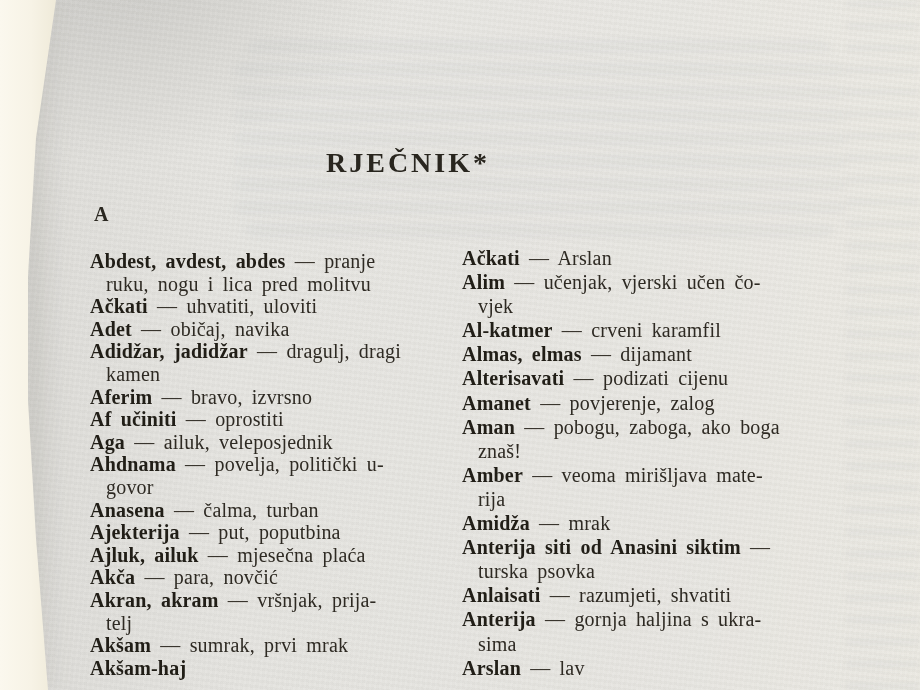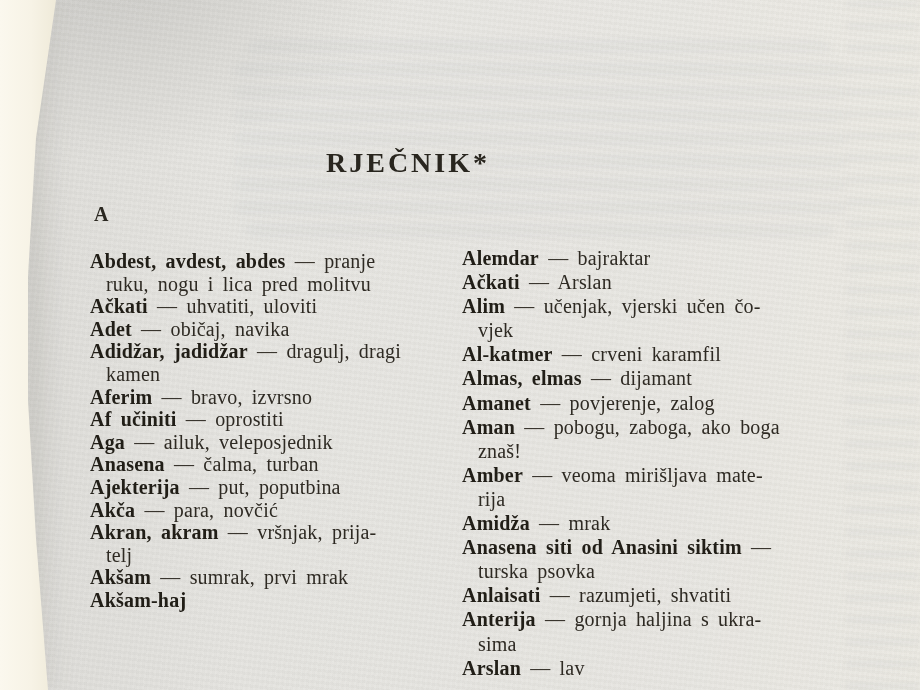--- a/index.html
+++ b/index.html
@@ -72,41 +72,44 @@
   <section class="col col-left">
       <p class="entry"><span class="term">Abdest, avdest, abdes</span><span class="sep"> — </span><span class="def">pranje
 ruku, nogu i lica pred molitvu</span></p>
       <p class="entry"><span class="term">Ačkati</span><span class="sep"> — </span><span class="def">uhvatiti, uloviti</span></p>
       <p class="entry"><span class="term">Adet</span><span class="sep"> — </span><span class="def">običaj, navika</span></p>
       <p class="entry"><span class="term">Adidžar, jadidžar</span><span class="sep"> — </span><span class="def">dragulj, dragi
 kamen</span></p>
       <p class="entry"><span class="term">Aferim</span><span class="sep"> — </span><span class="def">bravo, izvrsno</span></p>
       <p class="entry"><span class="term">Af učiniti</span><span class="sep"> — </span><span class="def">oprostiti</span></p>
       <p class="entry"><span class="term">Aga</span><span class="sep"> — </span><span class="def">ailuk, veleposjednik</span></p>
+      <p class="entry"><span class="term">Ahdnama</span><span class="sep"> — </span><span class="def">povelja, politički u-
+govor</span></p>
       <p class="entry"><span class="term">Anasena</span><span class="sep"> — </span><span class="def">čalma, turban</span></p>
       <p class="entry"><span class="term">Ajekterija</span><span class="sep"> — </span><span class="def">put, poputbina</span></p>
+      <p class="entry"><span class="term">Ajluk, ailuk</span><span class="sep"> — </span><span class="def">mjesečna plaća</span></p>
       <p class="entry"><span class="term">Akča</span><span class="sep"> — </span><span class="def">para, novčić</span></p>
       <p class="entry"><span class="term">Akran, akram</span><span class="sep"> — </span><span class="def">vršnjak, prija-
 telj</span></p>
       <p class="entry"><span class="term">Akšam</span><span class="sep"> — </span><span class="def">sumrak, prvi mrak</span></p>
       <p class="entry"><span class="term">Akšam-haj</span></p>
     </section>
   <section class="col col-right">
-      <p class="entry"><span class="term">Alemdar</span><span class="sep"> — </span><span class="def">bajraktar</span></p>
       <p class="entry"><span class="term">Ačkati</span><span class="sep"> — </span><span class="def">Arslan</span></p>
       <p class="entry"><span class="term">Alim</span><span class="sep"> — </span><span class="def">učenjak, vjerski učen čo-
 vjek</span></p>
       <p class="entry"><span class="term">Al-katmer</span><span class="sep"> — </span><span class="def">crveni karamfil</span></p>
       <p class="entry"><span class="term">Almas, elmas</span><span class="sep"> — </span><span class="def">dijamant</span></p>
+      <p class="entry"><span class="term">Alterisavati</span><span class="sep"> — </span><span class="def">podizati cijenu</span></p>
       <p class="entry"><span class="term">Amanet</span><span class="sep"> — </span><span class="def">povjerenje, zalog</span></p>
       <p class="entry"><span class="term">Aman</span><span class="sep"> — </span><span class="def">pobogu, zaboga, ako boga
 znaš!</span></p>
       <p class="entry"><span class="term">Amber</span><span class="sep"> — </span><span class="def">veoma mirišljava mate-
 rija</span></p>
       <p class="entry"><span class="term">Amidža</span><span class="sep"> — </span><span class="def">mrak</span></p>
-      <p class="entry"><span class="term">Anasena siti od Anasini siktim</span><span class="sep"> — </span><span class="def">
+      <p class="entry"><span class="term">Anterija siti od Anasini siktim</span><span class="sep"> — </span><span class="def">
 turska psovka</span></p>
       <p class="entry"><span class="term">Anlaisati</span><span class="sep"> — </span><span class="def">razumjeti, shvatiti</span></p>
       <p class="entry"><span class="term">Anterija</span><span class="sep"> — </span><span class="def">gornja haljina s ukra-
 sima</span></p>
       <p class="entry"><span class="term">Arslan</span><span class="sep"> — </span><span class="def">lav</span></p>
     </section>
 </main>
 
 </body></html>

